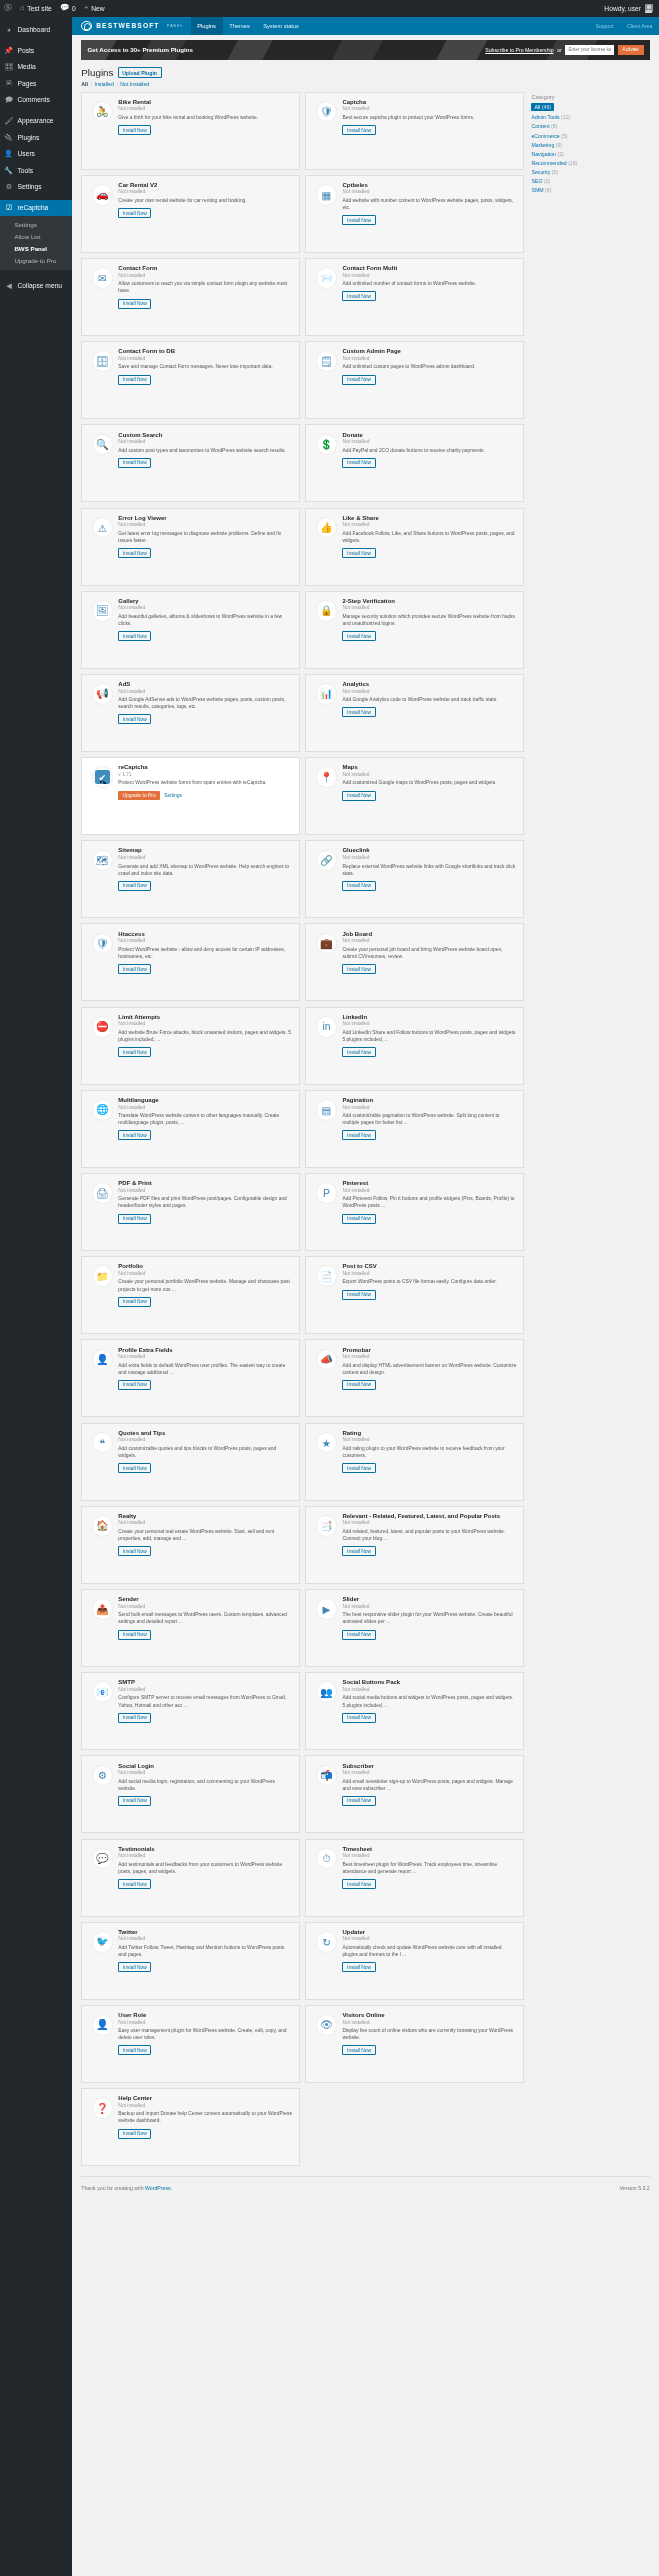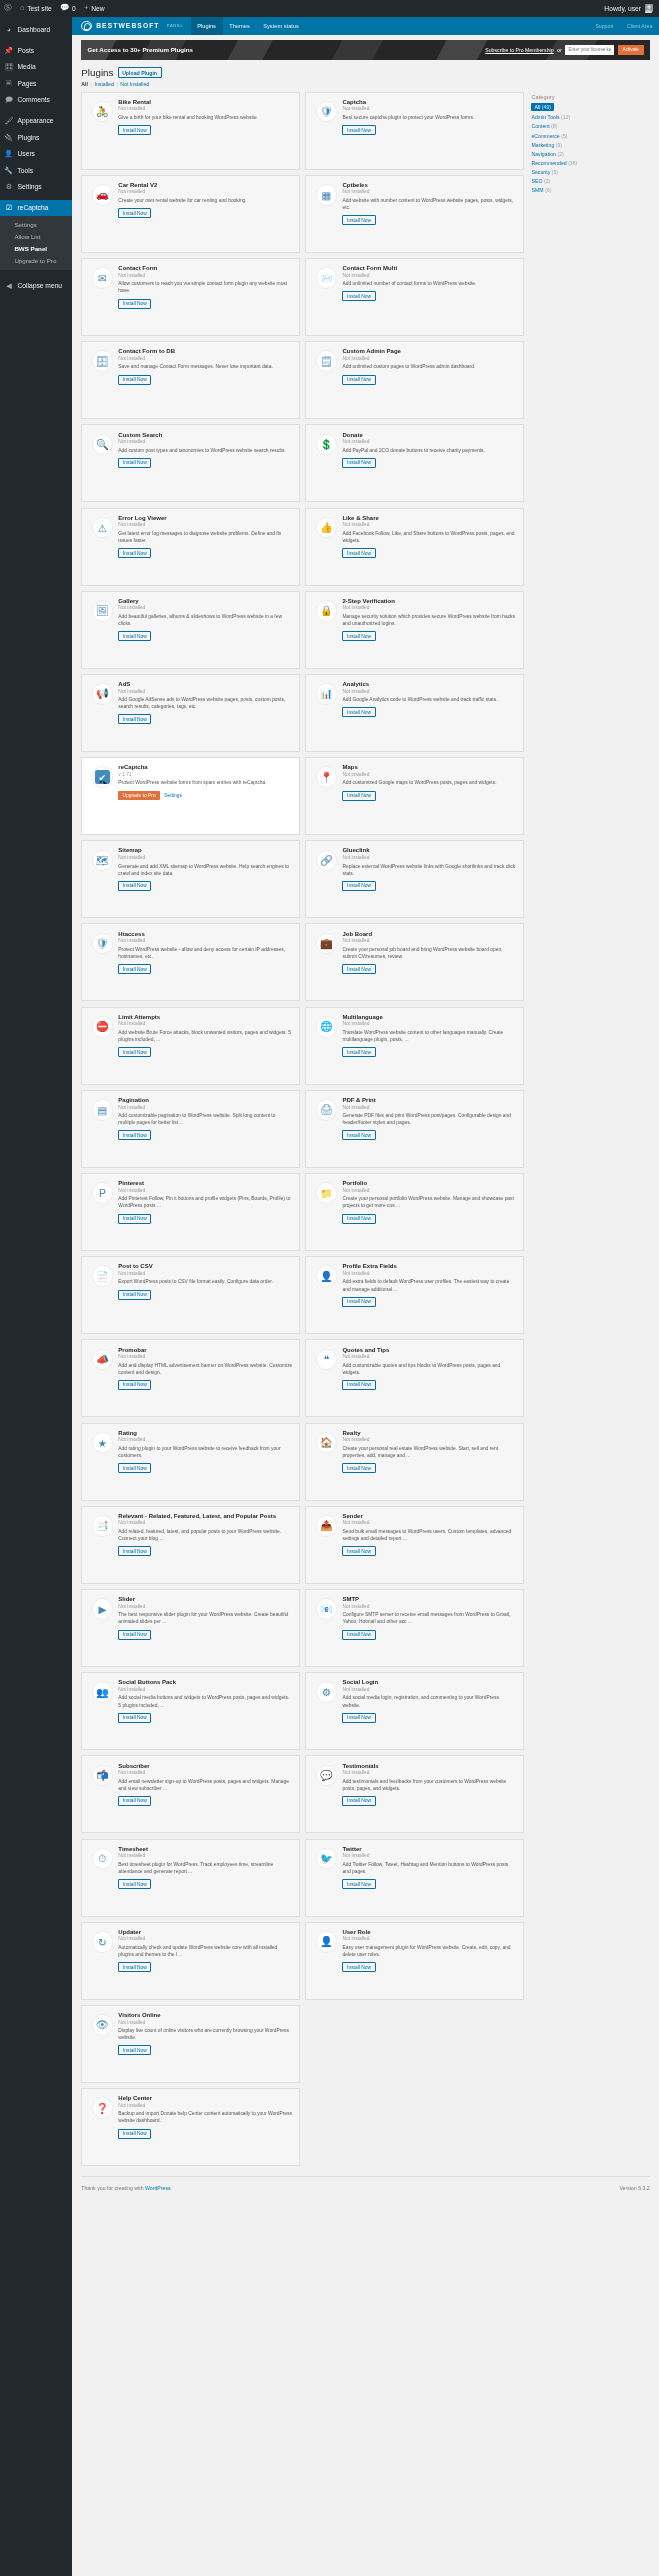--- a/index.html
+++ b/index.html
@@ -509,20 +509,31 @@
             <div class="card-body">
               <div class="card-name">Limit Attempts</div>
               <div class="card-ver">Not installed</div>
               <div class="card-desc">Add website Brute Force attacks, block unwanted visitors, pages and widgets. 5 plugins included, ...</div>
               <div class="card-actions">
                 <button class="btn-install">Install Now</button>
               </div>
             </div>
           </div>
           <div class="card">
+            <div class="card-icon">in</div>
+            <div class="card-body">
+              <div class="card-name">LinkedIn</div>
+              <div class="card-ver">Not installed</div>
+              <div class="card-desc">Add LinkedIn Share and Follow buttons to WordPress posts, pages and widgets. 5 plugins included, ...</div>
+              <div class="card-actions">
+                <button class="btn-install">Install Now</button>
+              </div>
+            </div>
+          </div>
+          <div class="card">
             <div class="card-icon">🌐</div>
             <div class="card-body">
               <div class="card-name">Multilanguage</div>
               <div class="card-ver">Not installed</div>
               <div class="card-desc">Translate WordPress website content to other languages manually. Create multilanguage plugin, posts, ...</div>
               <div class="card-actions">
                 <button class="btn-install">Install Now</button>
               </div>
             </div>
           </div>

